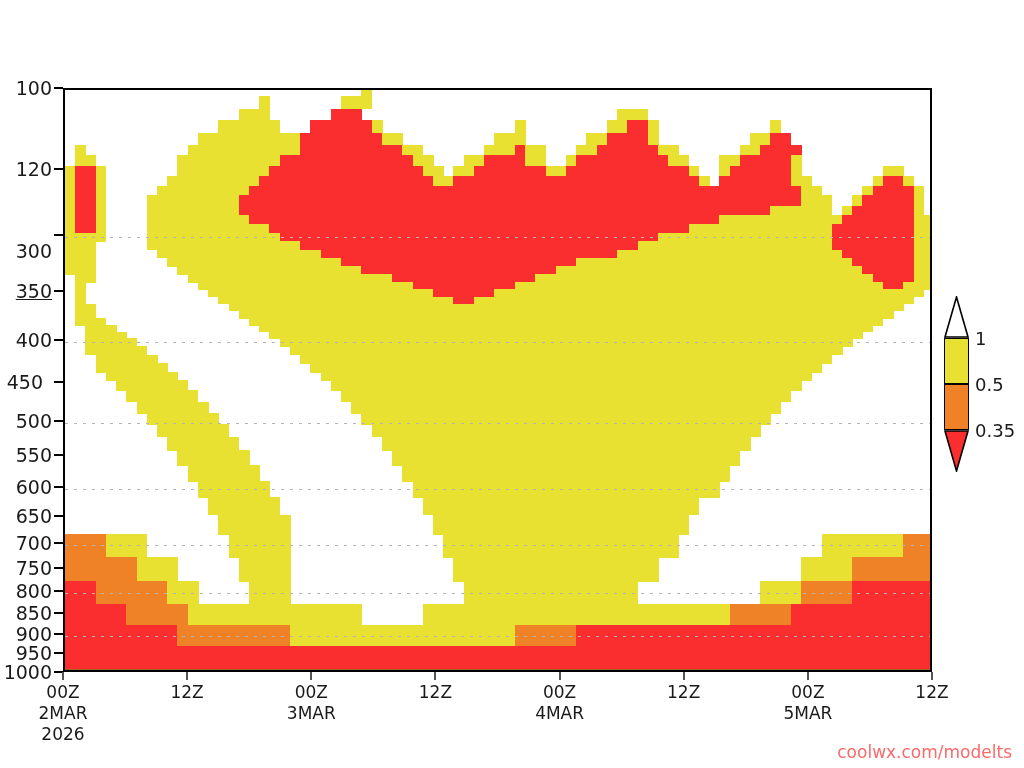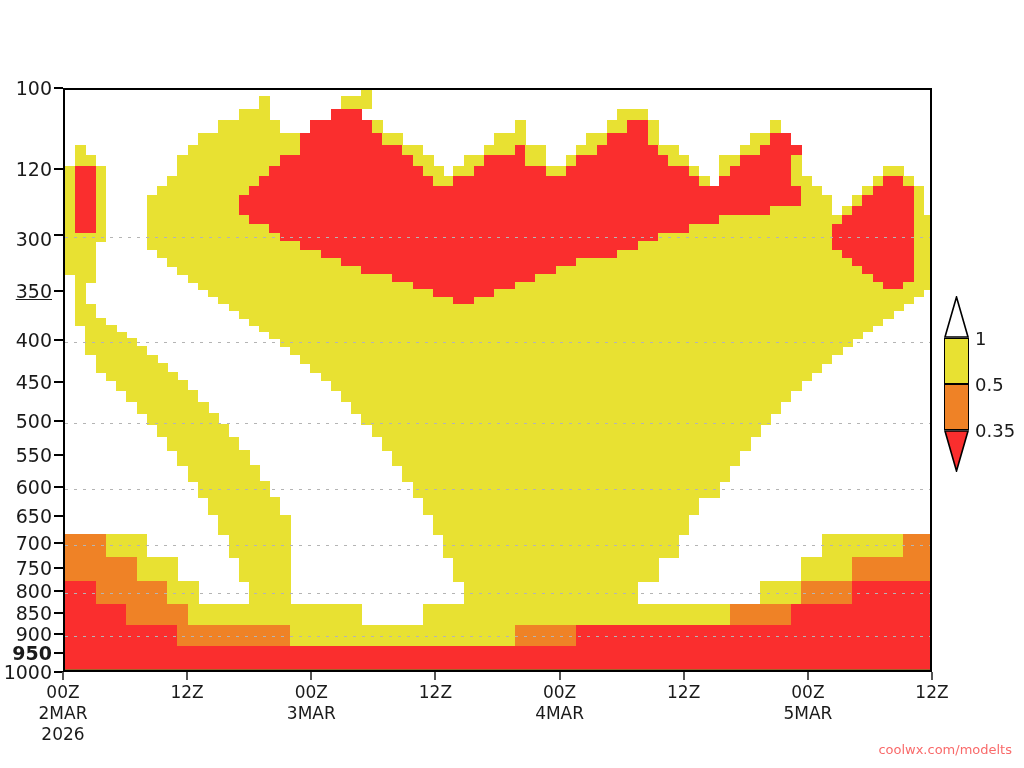--- a/index.html
+++ b/index.html
@@ -41,21 +41,21 @@
   .xtick{position:absolute;top:0;width:2px;height:8px;background:#555;}
   .xlabel{
     position:absolute;top:10px;font-size:17px;color:#1a1a1a;
     white-space:nowrap;transform:translateX(-50%);text-align:center;line-height:21px;
   }
   #xaxis-title{
     position:absolute;left:63px;top:728px;width:869px;
     text-align:center;font-size:25px;color:#000;letter-spacing:.5px;
   }
   #watermark{
-    position:absolute;right:12px;top:742px;font-size:13px;color:#f96a6a;
+    position:absolute;right:12px;top:742px;font-size:17px;color:#f96a6a;
     white-space:nowrap;
   }
 
   
   #colorbar{position:absolute;left:944px;top:296px;width:80px;height:190px;}
   #cb-body{position:absolute;left:0;top:0;width:25px;}
   #cb-body .seg{position:absolute;left:0;width:25px;border:1.6px solid #000;box-sizing:border-box;}
   .cb-tri{position:absolute;left:0;width:25px;}
   .cb-label{
     position:absolute;left:31px;font-size:18px;color:#1a1a1a;
@@ -328,47 +328,47 @@
         <div style="top:578.5px;height:7.5px;background:#a0652d;"></div>
       </div>
   </div>
 
   <div id="yaxis" style="position: absolute; left: 0px; top: 88px; width: 63px; height: 584px;">
       <div class="ytick" style="top:-1.0px;"></div>
       <div class="ylabel" style="top:0.0px;right:11px;">100</div>
       <div class="ytick" style="top:80.0px;"></div>
       <div class="ylabel" style="top:81.0px;right:11px;">120</div>
       <div class="ytick" style="top:146.1px;"></div>
-      <div class="ylabel" style="top:151px;right:11px;">300</div>
+      <div class="ylabel" style="top:163px;right:11px;">300</div>
       <div class="ytick" style="top:202.1px;"></div>
       <div class="ylabel" style="top:203.1px;right:11px;text-decoration:underline;">350</div>
       <div class="ytick" style="top:250.5px;"></div>
       <div class="ylabel" style="top:251.5px;right:11px;">400</div>
       <div class="ytick" style="top:293.3px;"></div>
-      <div class="ylabel" style="top:294.3px;right:11px;text-align:center;">450</div>
+      <div class="ylabel" style="top:294.3px;right:20px;text-align:center;">450</div>
       <div class="ytick" style="top:331.5px;"></div>
       <div class="ylabel" style="top:332.5px;right:11px;">500</div>
       <div class="ytick" style="top:366.1px;"></div>
       <div class="ylabel" style="top:367.1px;right:11px;">550</div>
       <div class="ytick" style="top:397.6px;"></div>
       <div class="ylabel" style="top:398.6px;right:11px;">600</div>
       <div class="ytick" style="top:426.7px;"></div>
       <div class="ylabel" style="top:427.7px;right:11px;">650</div>
       <div class="ytick" style="top:453.6px;"></div>
       <div class="ylabel" style="top:454.6px;right:11px;">700</div>
       <div class="ytick" style="top:478.6px;"></div>
       <div class="ylabel" style="top:479.6px;right:11px;">750</div>
       <div class="ytick" style="top:502.0px;"></div>
       <div class="ylabel" style="top:503.0px;right:11px;">800</div>
       <div class="ytick" style="top:524.0px;"></div>
       <div class="ylabel" style="top:525.0px;right:11px;">850</div>
       <div class="ytick" style="top:544.8px;"></div>
       <div class="ylabel" style="top:545.8px;right:11px;">900</div>
       <div class="ytick" style="top:564.4px;"></div>
-      <div class="ylabel" style="top:565.4px;right:11px;font-weight:bold;">950</div>
+      <div class="ylabel" style="top:565.4px;right:11px;">950</div>
       <div class="ytick" style="top:583.0px;"></div>
       <div class="ylabel" style="top:584.0px;right:11px;">1000</div>
     </div>
   <div id="xaxis" style="position: absolute; left: 63px; top: 672px; width: 869px; height: 90px;">
       <div class="xtick" style="left:-1.0px;"></div>
       <div class="xlabel" style="left:0.0px;">00Z<br>2MAR<br>2026</div>
       <div class="xtick" style="left:123.1px;"></div>
       <div class="xlabel" style="left:124.1px;">12Z</div>
       <div class="xtick" style="left:247.3px;"></div>
       <div class="xlabel" style="left:248.3px;">00Z<br>3MAR</div>

